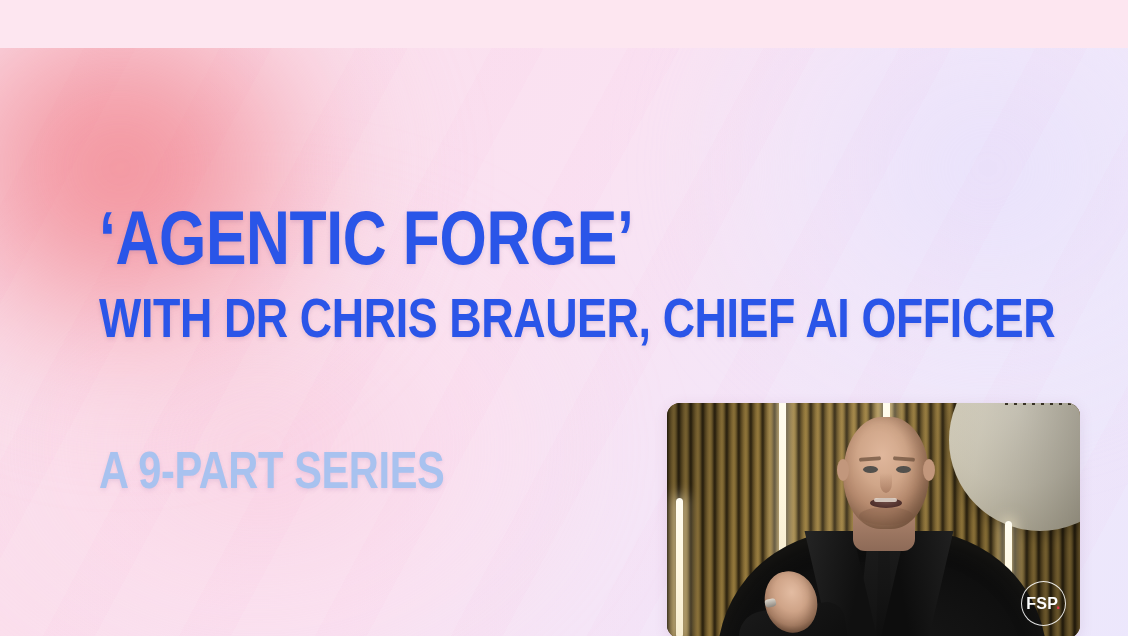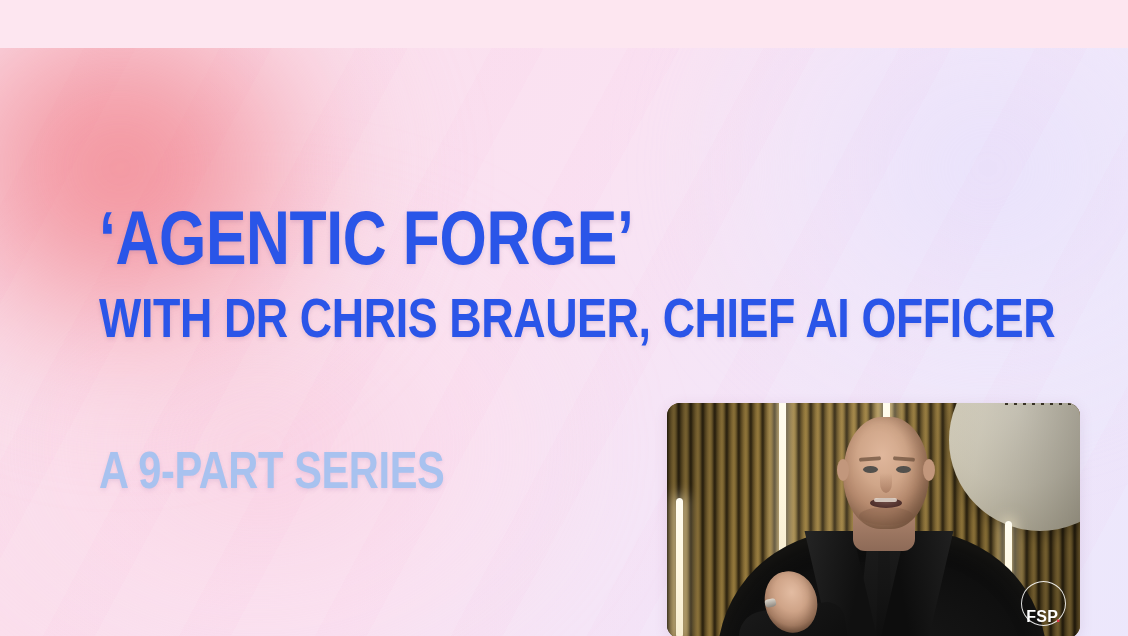--- a/index.html
+++ b/index.html
@@ -327,21 +327,21 @@
   
   .fsp {
     position:absolute;
     right:14px;
     bottom:12px;
     width:45px;
     height:45px;
     border-radius:50%;
     border:1.6px solid rgba(255,255,255,0.88);
     display:flex;
-    align-items:flex-end;
+    align-items:center;
     justify-content:center;
     background:rgba(0,0,0,0.06);
   }
   .fsp-text {
     font-family:"Liberation Sans", sans-serif;
     font-weight:700;
     font-size:16px;
     letter-spacing:.2px;
     color:#ffffff;
     line-height:1;

